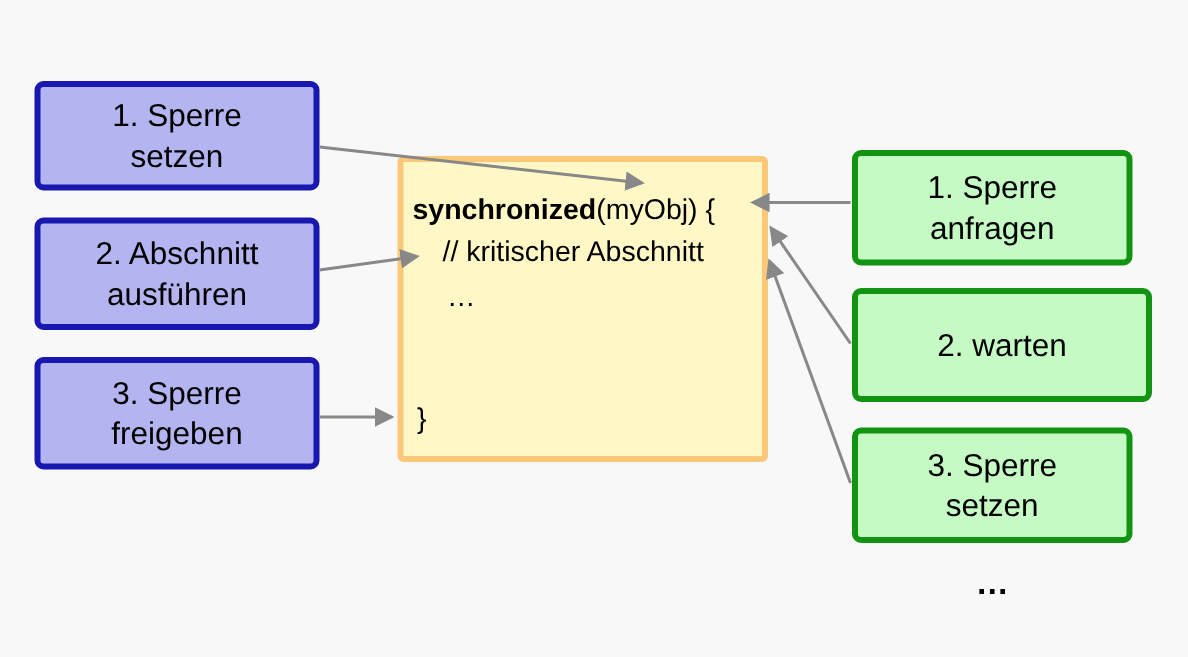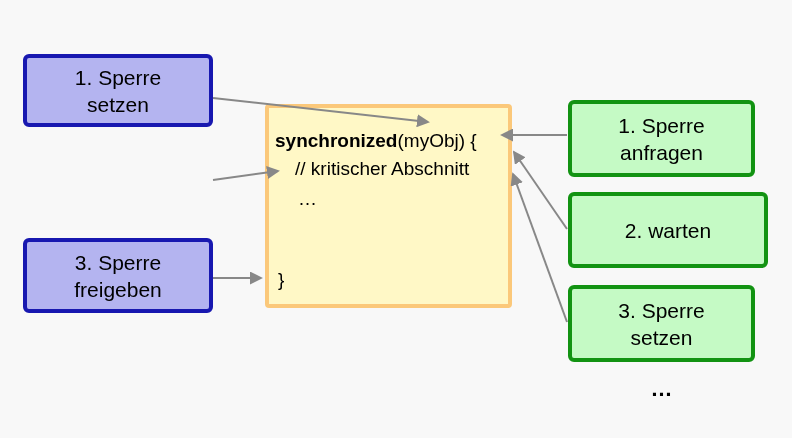--- a/index.html
+++ b/index.html
@@ -82,20 +82,24 @@
 </style>
 </head>
 <body>
 
 <div class="canvas">
 
   <div class="box box-blue box-b1">
     <span>1. Sperre
 setzen</span>
   </div>
+  <div class="box box-blue box-b2">
+    <span>2. Abschnitt
+ausführen</span>
+  </div>
   <div class="box box-blue box-b3">
     <span>3. Sperre
 freigeben</span>
   </div>
 
   <div class="codebox">
     <div class="codeline cl-2">// kritischer Abschnitt</div>
     <div class="codeline cl-1">
       <span class="kw">synchronized</span><span>(myObj) {</span>
     </div>

